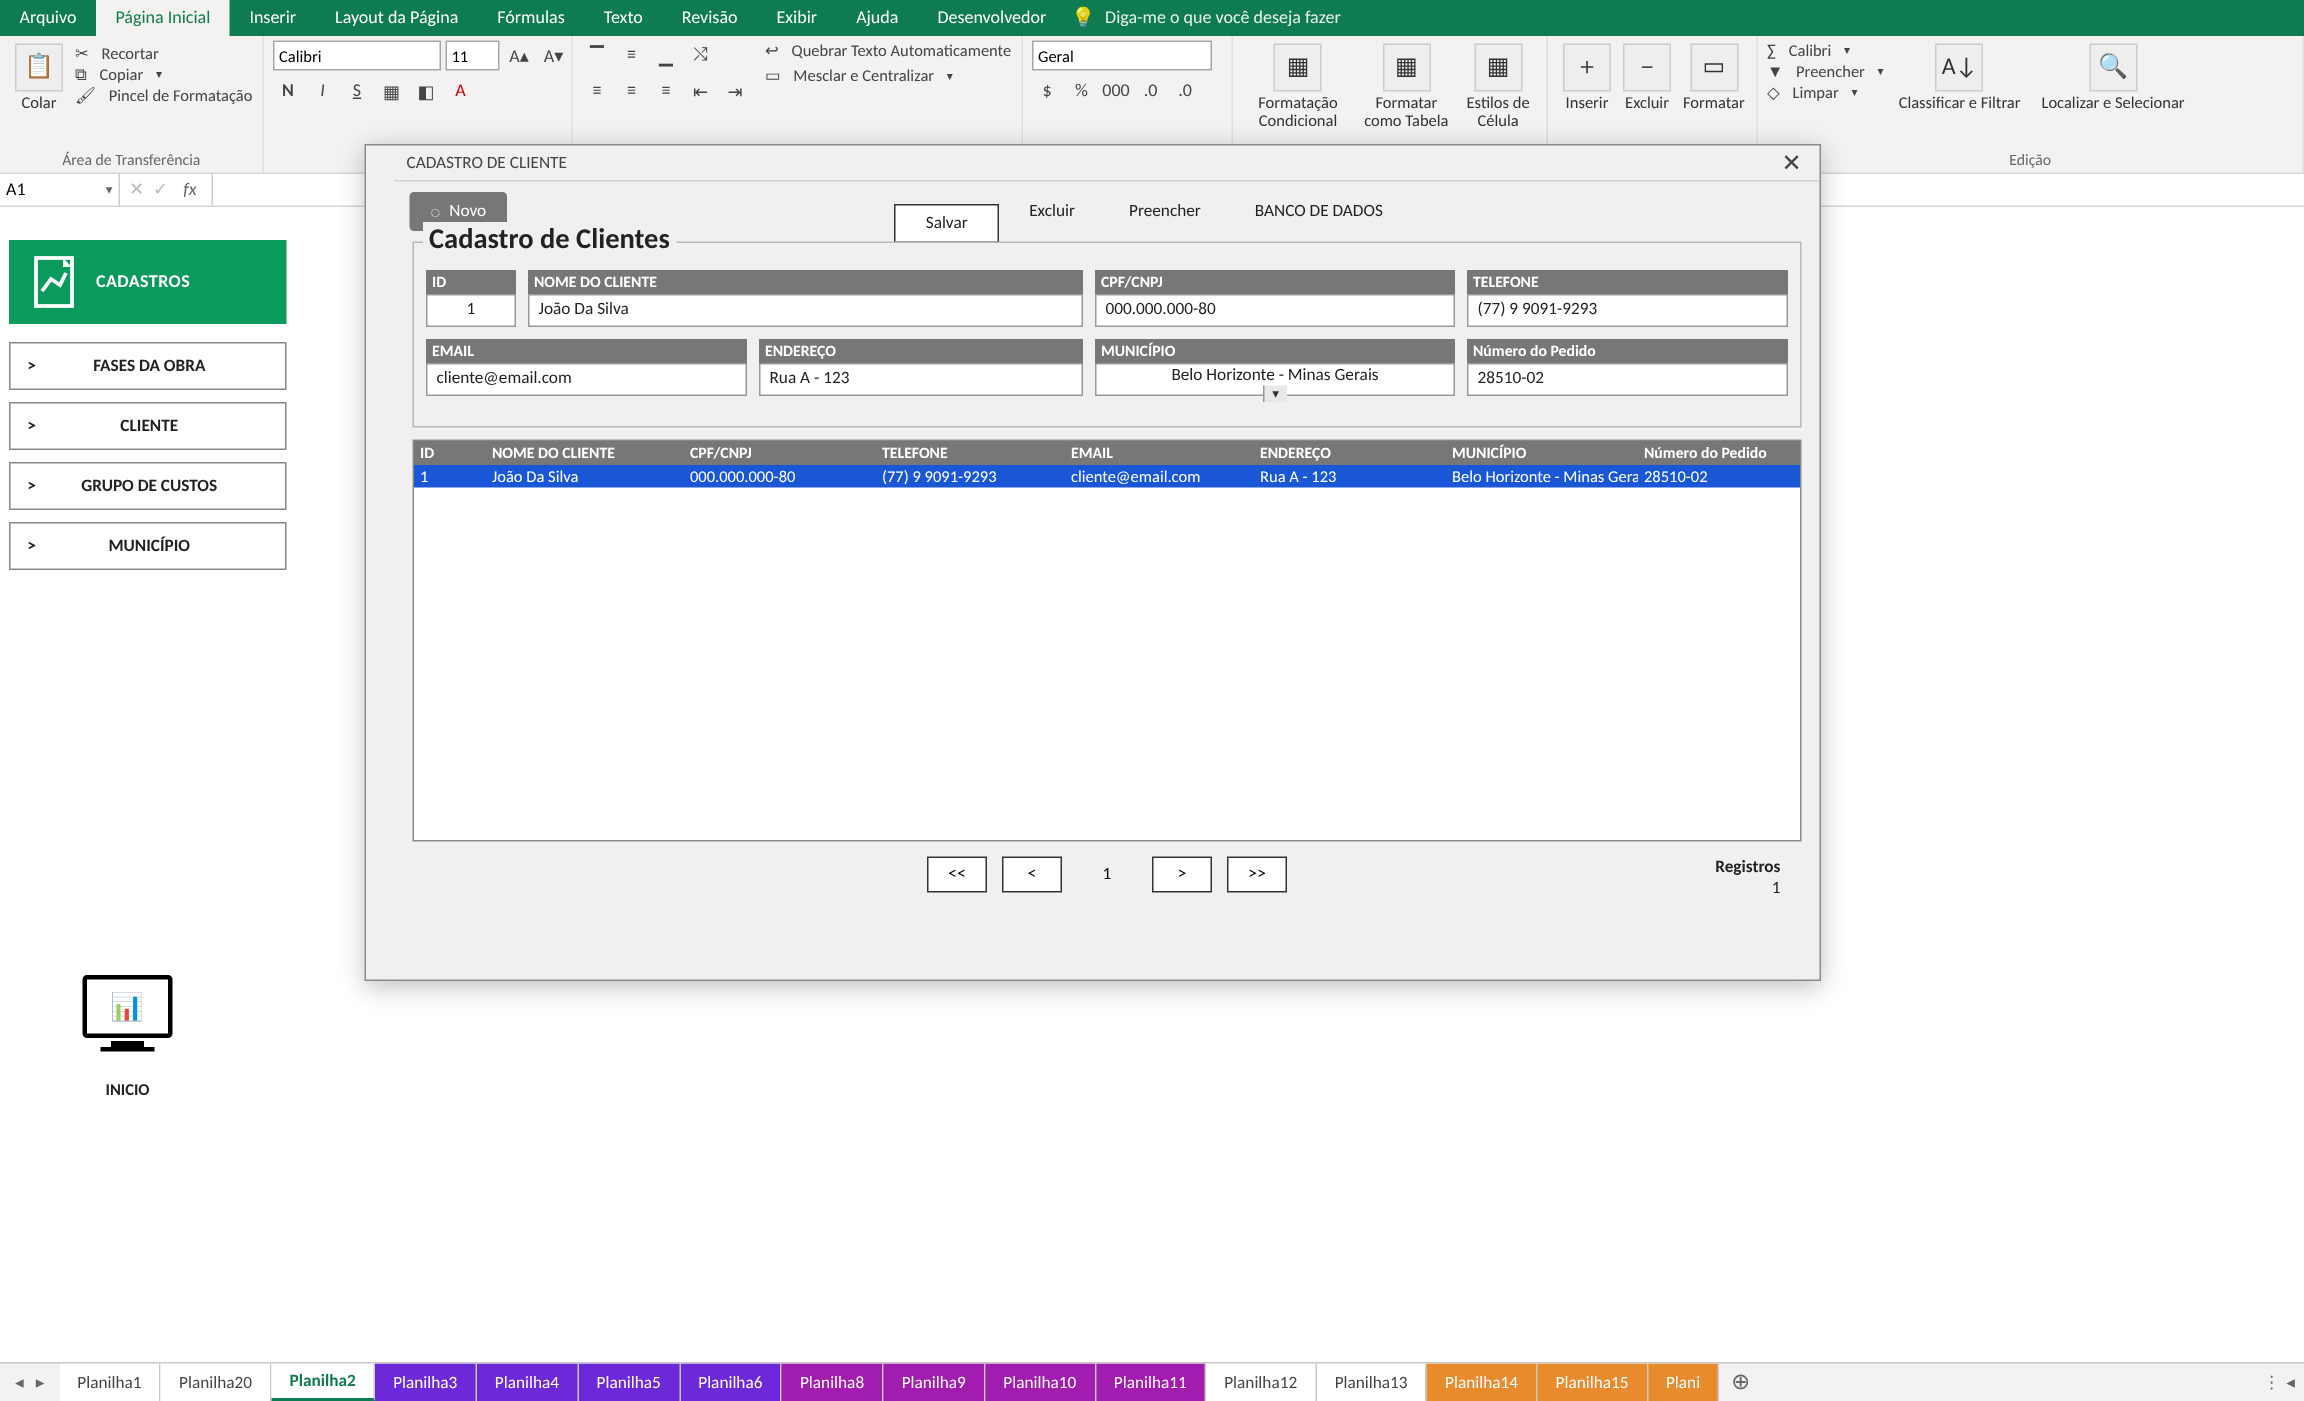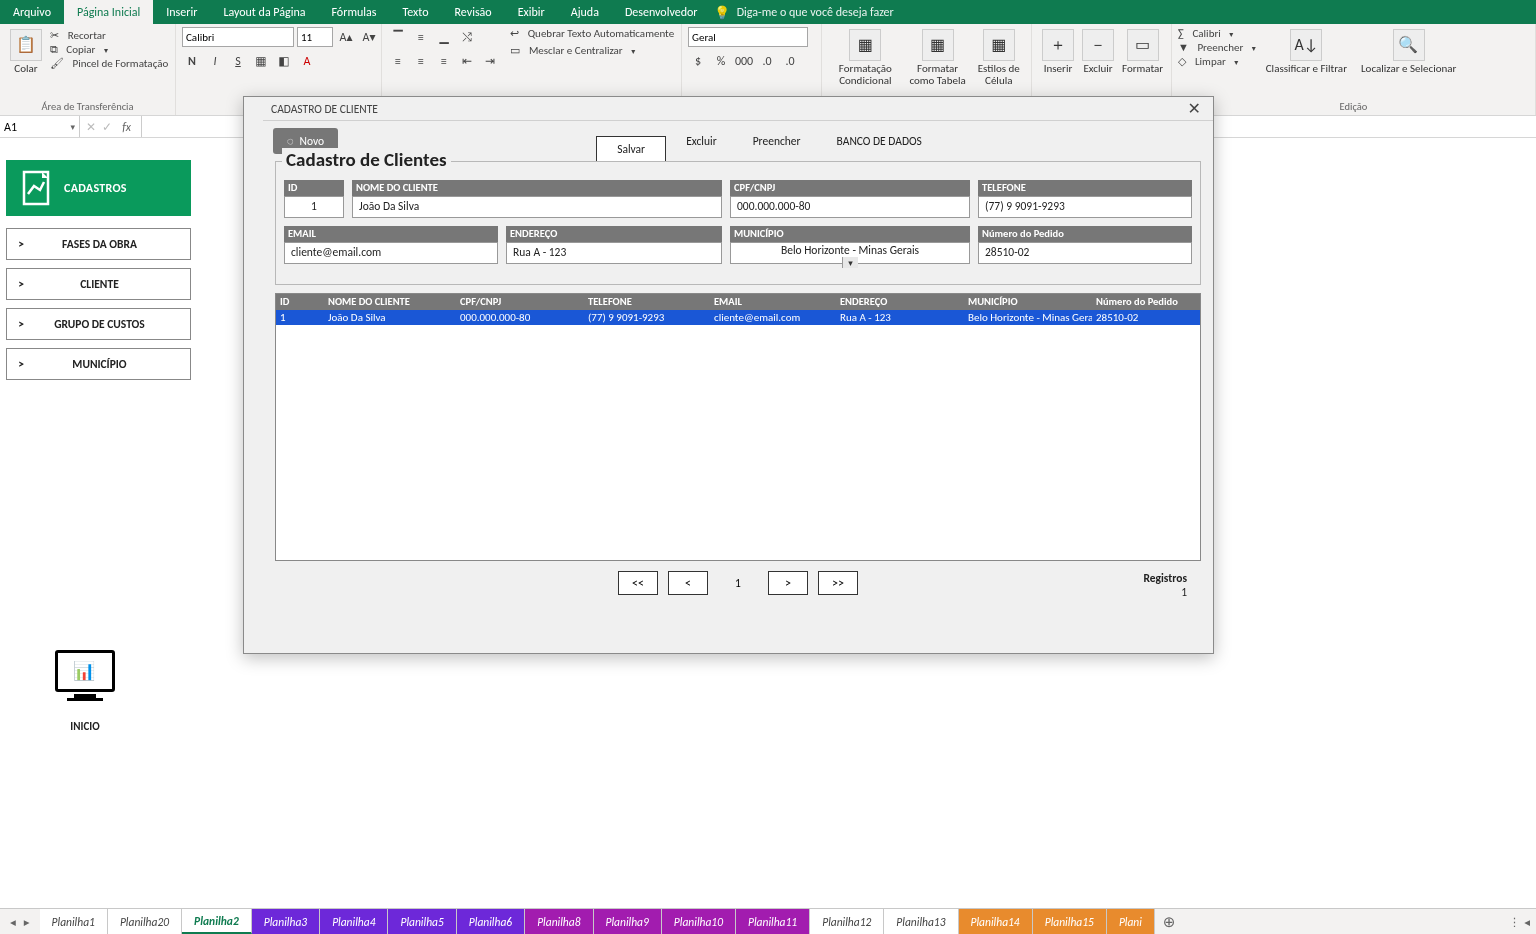--- a/index.html
+++ b/index.html
@@ -406,21 +406,21 @@
       <div class="reg-count">1</div>
     </div>
   </div>
 </div>
 
 <div class="tabsbar">
   <div class="nav">
     <span>◂</span>
     <span>▸</span>
   </div>
-  <div id="sheet-tabs" style="display:flex;align-items:stretch;overflow:hidden;font-style:italic;">
+  <div id="sheet-tabs" style="display:flex;align-items:stretch;overflow:hidden;">
       <div class="shtab light">Planilha1</div>
       <div class="shtab light">Planilha20</div>
       <div class="shtab active">Planilha2</div>
       <div class="shtab green">Planilha3</div>
       <div class="shtab green">Planilha4</div>
       <div class="shtab green">Planilha5</div>
       <div class="shtab green">Planilha6</div>
       <div class="shtab blue">Planilha8</div>
       <div class="shtab blue">Planilha9</div>
       <div class="shtab blue">Planilha10</div>

